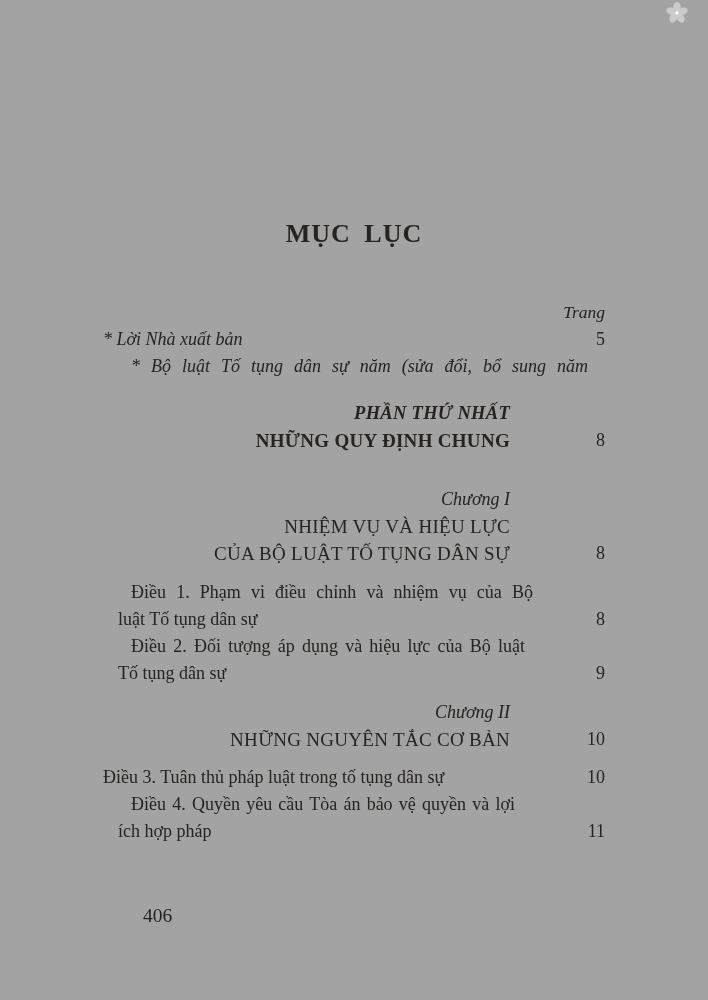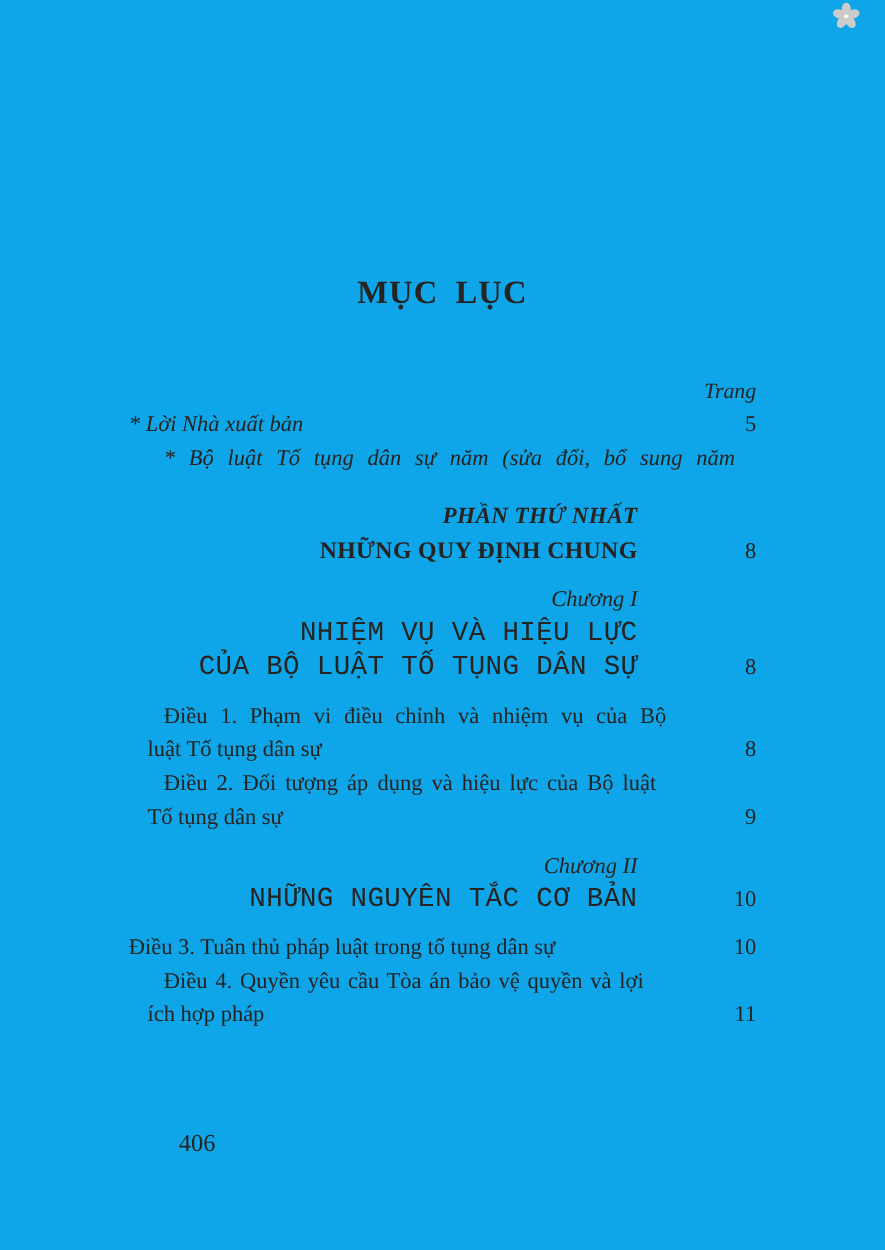--- a/index.html
+++ b/index.html
@@ -1,18 +1,18 @@
 <!DOCTYPE html>
 <html><head>
 <meta charset="utf-8">
 <style>
   html,body { margin:0; padding:0; background:#ffffff; }
   .page {
     position:relative; width:708px; height:1000px;
-    background:#0ea5e9; overflow:hidden;
+    background:#a3a3a3; overflow:hidden;
     font-family:"Liberation Serif","DejaVu Serif",serif;
     color:#262320;
   }
   .flower { position:absolute; left:666px; top:2px; width:22px; height:22px; }
   .title {
     position:absolute; left:103px; top:219px; width:502px; margin:0;
     text-align:center; font-size:26px; font-weight:700;
     letter-spacing:1px; word-spacing:6px;
   }
   .toc { position:absolute; left:103px; top:299px; width:502px; font-size:18px; }
@@ -20,30 +20,30 @@
   .txt { display:block; height:27px; white-space:nowrap; }
   .spread .txt, .txt.spread { white-space:normal; }
   .pg {
     position:absolute; right:0; top:0; line-height:27px;
     font-style:normal; font-weight:400; font-size:18px; letter-spacing:0;
   }
   .trang { text-align:right; font-style:italic; font-size:17.5px; }
   .it  { font-style:italic; }
   .bi  { font-weight:700; font-style:italic; font-size:18.5px; letter-spacing:0.3px; }
   .b   { font-weight:700; font-size:19px; letter-spacing:0.3px; }
-  .caps{ font-size:22px; letter-spacing:0.3px;font-family:Liberation Mono, monospace; }
+  .caps{ font-size:19px; letter-spacing:0.3px; }
   .ind { padding-left:15px; }
   .center { width:407px; text-align:right; }
   .spread { text-align:justify; text-align-last:justify;margin-left:28px; }
   .w457 { width:457px; }
   .w402 { width:402px; }
   .w394 { width:394px; }
   .w384 { width:384px; }
   .mt20 { margin-top:20px; }
-  .mt24 { margin-top:12px; }
+  .mt24 { margin-top:32px; }
   .mt12 { margin-top:12px; }
   .mt11 { margin-top:11px; }
   .folio { position:absolute; left:103px; top:905px; font-size:19.5px;margin-left:40px; }
 </style>
 </head>
 <body>
 
 <div class="page">
 
   <span class="flower">

